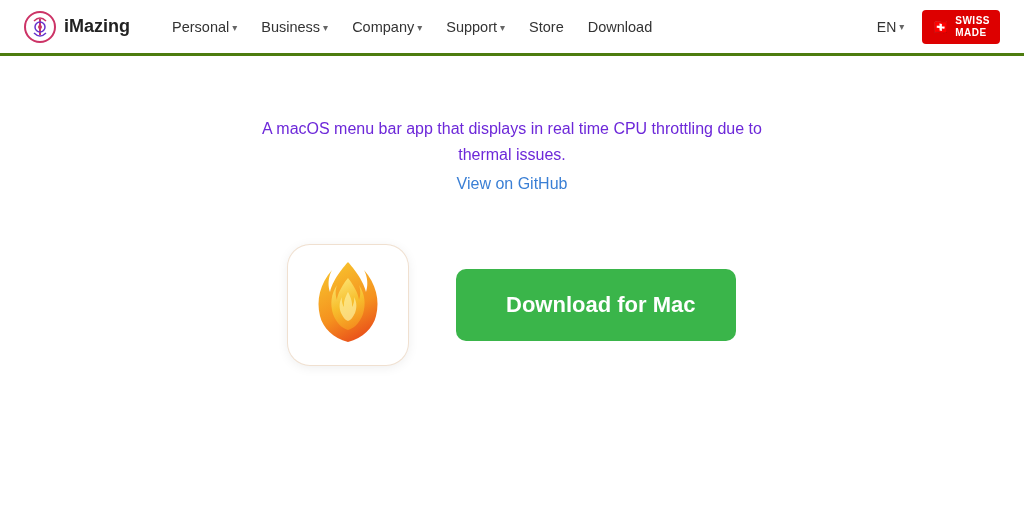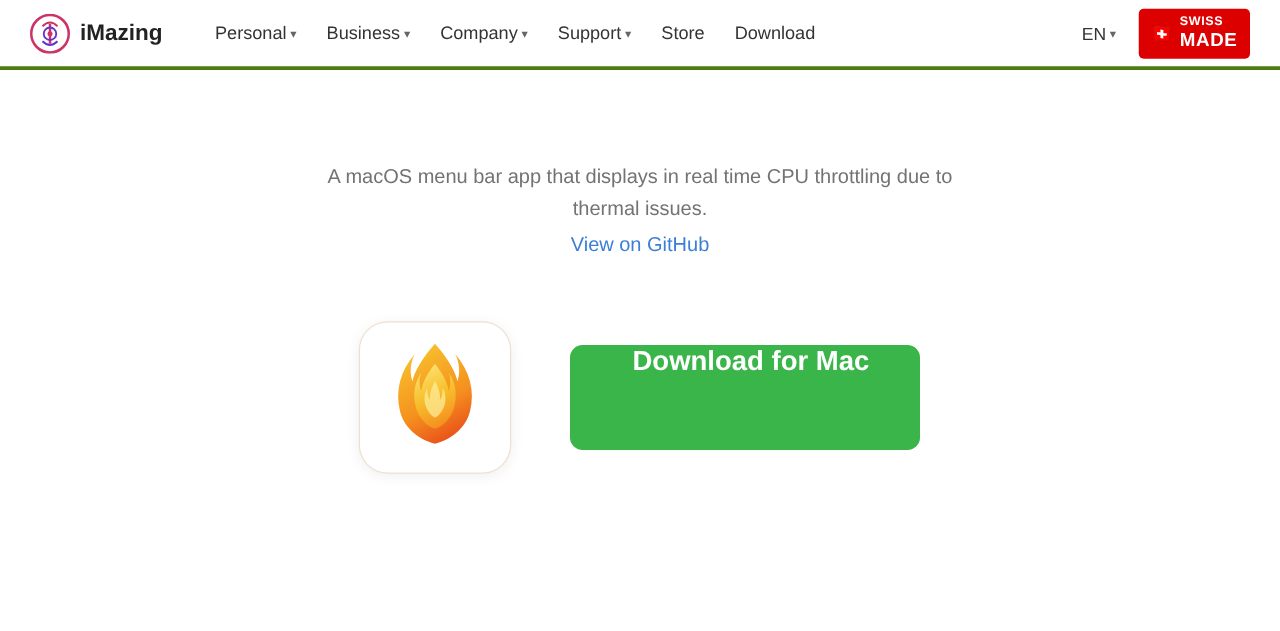--- a/index.html
+++ b/index.html
@@ -93,26 +93,25 @@
       padding: 60px 24px 40px;
     }
     .page-title {
       font-size: 46px;
       font-weight: 500;
       color: #222;
       margin-bottom: 24px;
     }
     .description {
       font-size: 16px;
-      color: #737373;
+      color: #6d28d9;
       text-align: center;
       max-width: 520px;
       line-height: 1.6;
       margin-bottom: 8px;
-      margin-top: 13px;
     }
     .github-link {
       color: #3a7fd5;
       font-size: 16px;
       text-decoration: none;
       margin-bottom: 44px;
       cursor: pointer;
     }
 
     
@@ -135,24 +134,25 @@
     .flame-svg {
       width: 80px;
       height: 90px;
     }
     .download-btn {
       background: #3ab54a;
       color: #fff;
       border: none;
       border-radius: 10px;
       padding: 0 36px;
-      height: 84px;
+      height: 72px;
       font-size: 22px;
       font-weight: 600;
       display: flex;
+      align-items: center;
       gap: 14px;
       cursor: pointer;
       text-decoration: none;
       min-width: 280px;
     }
     .apple-icon {
       font-size: 26px;
       margin-top: -3px;
     }
   </style>
@@ -200,21 +200,21 @@
 
   <div class="nav-right">
     <div class="lang-selector">
       <span>EN</span>
       <span style="font-size:10px;color:#666;">▾</span>
     </div>
     <div class="swiss-badge">
       <span class="swiss-cross">🇨🇭</span>
       <div>
         <div style="font-size:10px;line-height:1.2;">SWISS</div>
-        <div style="font-size:15px;line-height:1.2;">MADE</div>
+        <div style="font-size:10px;line-height:1.2;">MADE</div>
       </div>
     </div>
   </div>
 </nav>
 
 <div class="main">
   <p class="description">A macOS menu bar app that displays in real time CPU throttling due to thermal issues.</p>
   <a class="github-link" href="#">View on GitHub</a>
 
   <div class="download-row">

